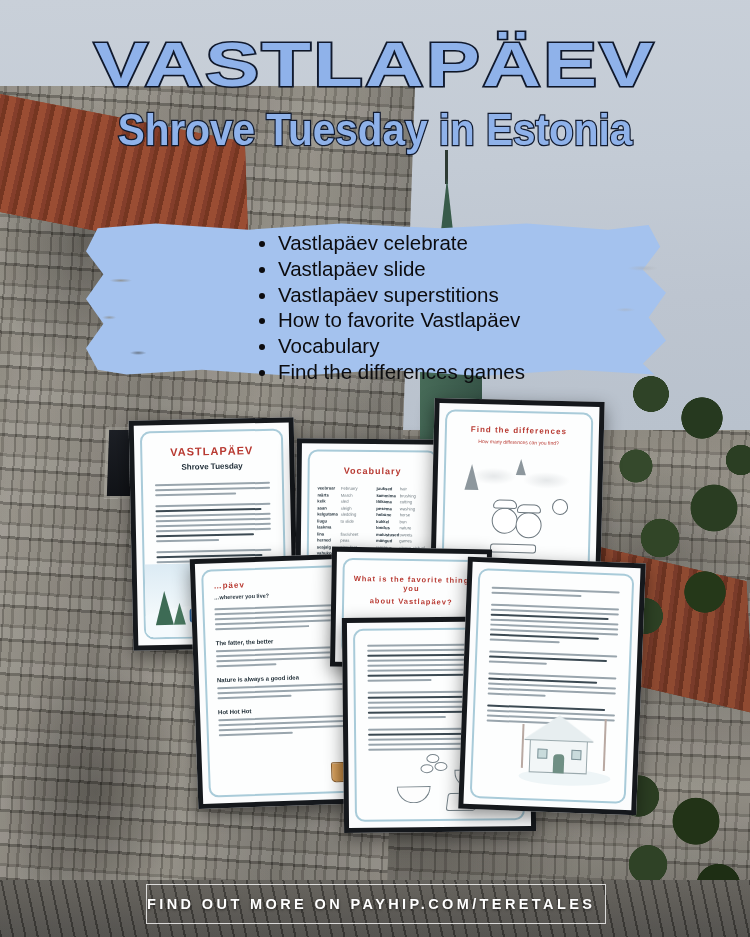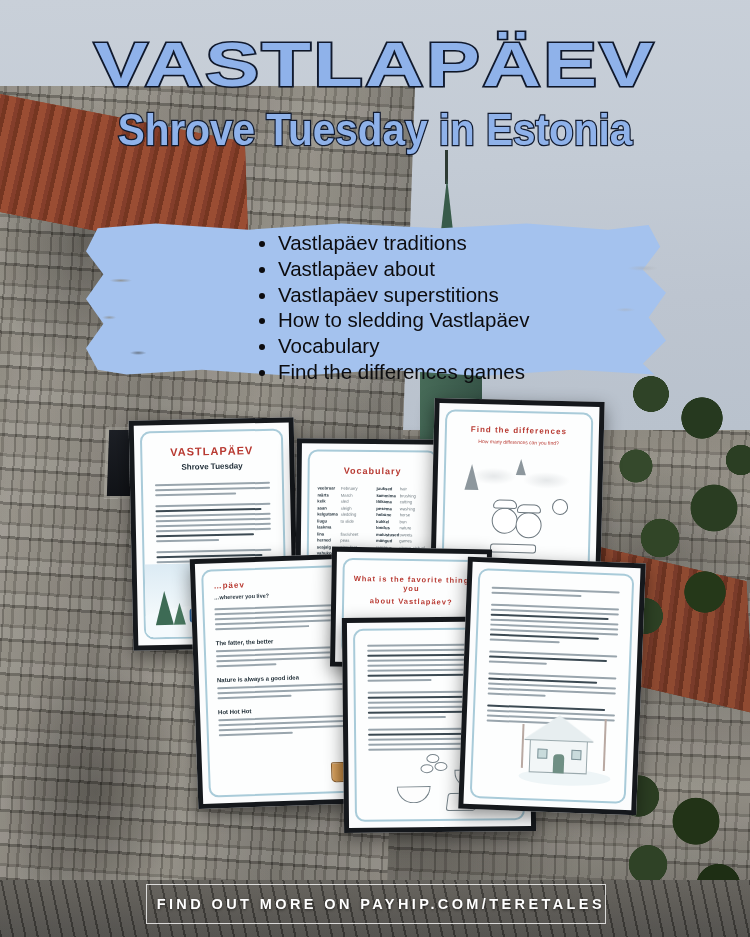--- a/index.html
+++ b/index.html
@@ -341,21 +341,21 @@
     background: linear-gradient(90deg,#d9a463,#b9823f 50%,#d9a463);
     border: 1px solid #8a5e2c;
     border-radius: 2px 2px 5px 5px;
   }
 
   
   .footer {
     position: absolute;
     left: 146px; top: 884px; width: 460px; height: 40px;
     border: 1px solid rgba(255,255,255,.78);
-    display: flex; align-items: center; justify-content: flex-end;
+    display: flex; align-items: center; justify-content: flex-start;
     z-index: 30;
   }
   .footer span {
     color: #ffffff;
     font-size: 14.5px;
     font-weight: bold;
     letter-spacing: 3.4px;
     text-shadow: 0 1px 3px rgba(0,0,0,.6);
   }
 </style>
@@ -380,24 +380,24 @@
   </div>
 
   <div class="title-block">
     <div class="title-main">VASTLAPÄEV</div>
     <div class="title-sub">Shrove Tuesday in Estonia</div>
   </div>
 
   <div class="banner"></div>
   <div class="banner-flecks"></div>
   <ul class="bullets">
-    <li>Vastlapäev traditions</li>
-    <li>Vastlapäev about</li>
+    <li>Vastlapäev celebrate</li>
+    <li>Vastlapäev slide</li>
     <li>Vastlapäev superstitions</li>
-    <li>How to sledding Vastlapäev</li>
+    <li>How to favorite Vastlapäev</li>
     <li>Vocabulary</li>
     <li>Find the differences games</li>
   </ul>
 
   <div class="sheet" style="left:131px; top:419px; width:165px; height:230px; transform: rotate(-1.2deg);">
     <div class="sheet-inner">
       <div class="ws-title-red" style="font-size:11px; margin-top:13px;">VASTLAPÄEV</div>
       <div class="ws-sub-dark" style="font-size:8px; margin-top:5px;">Shrove Tuesday</div>
       <div style="padding:0 12px; margin-top:12px;">
         <div class="tl"></div>

